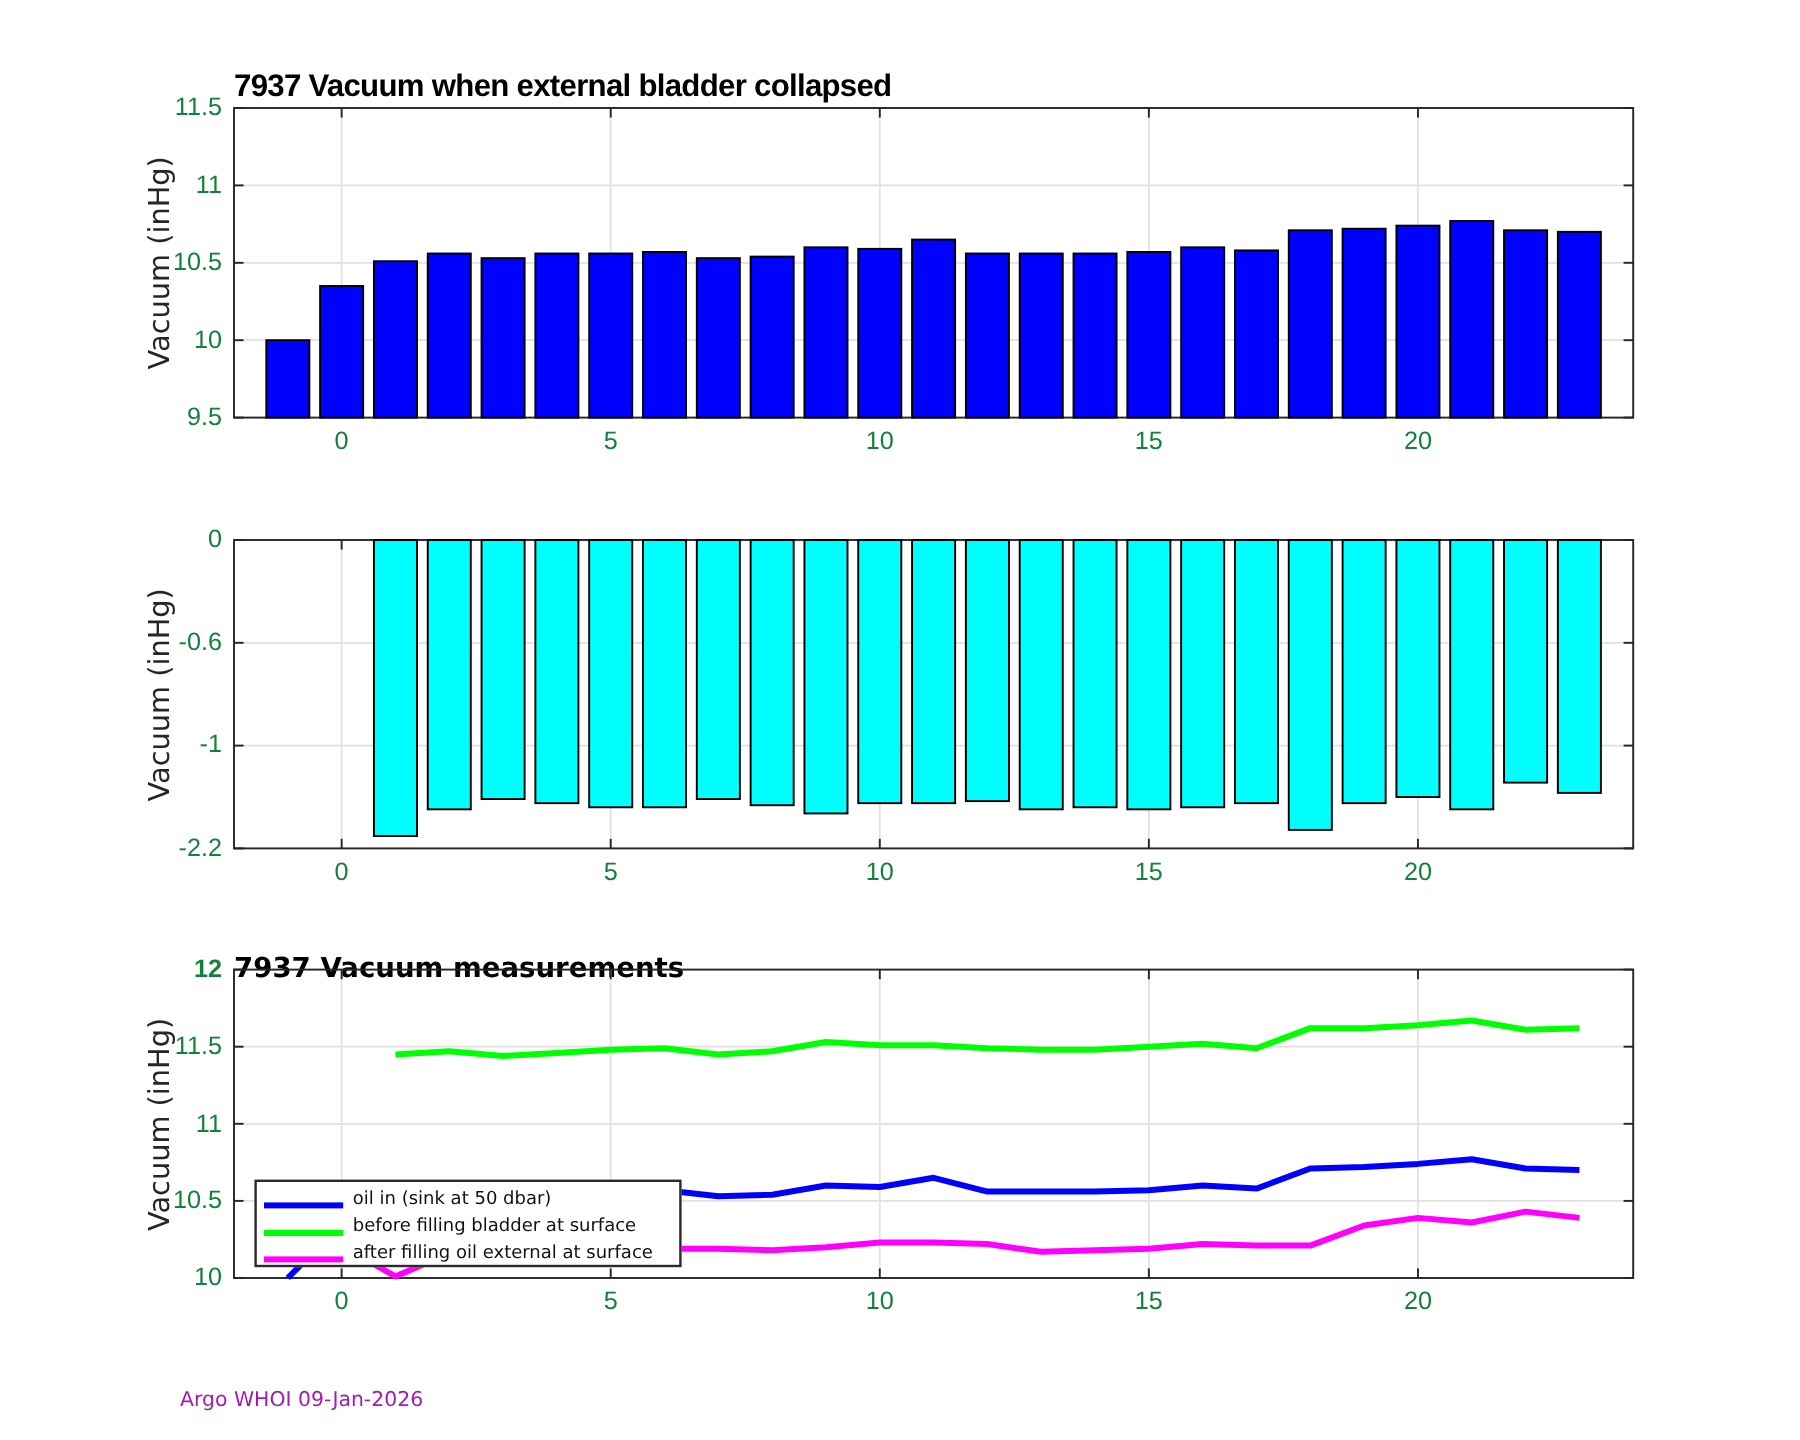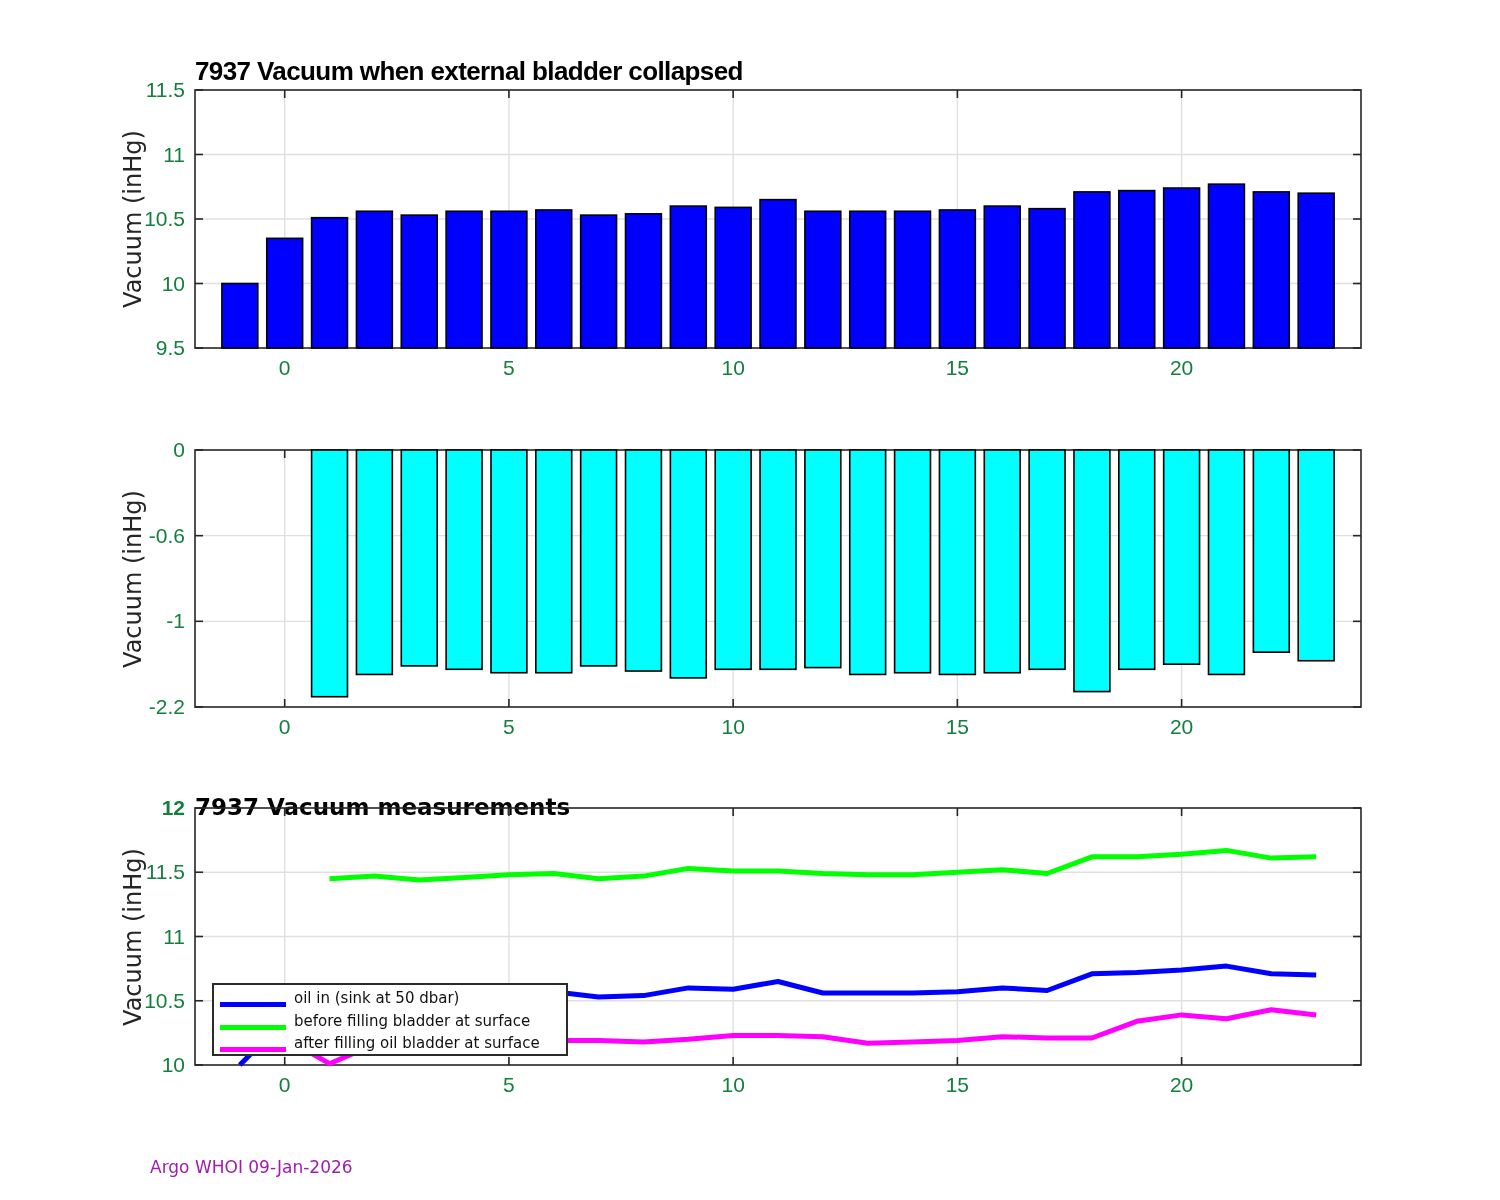--- a/index.html
+++ b/index.html
@@ -223,21 +223,21 @@
       <div class="legend-row">
         <span class="legend-swatch" style="background: rgb(0, 0, 255);"></span>
         <span class="legend-label">oil in (sink at 50 dbar)</span>
       </div>
       <div class="legend-row">
         <span class="legend-swatch" style="background: rgb(0, 255, 0);"></span>
         <span class="legend-label">before filling bladder at surface</span>
       </div>
       <div class="legend-row">
         <span class="legend-swatch" style="background: rgb(255, 0, 255);"></span>
-        <span class="legend-label">after filling oil bladder at surface</span>
+        <span class="legend-label">after filling oil external at surface</span>
       </div>
     </div>
   <span class="tick-label x-tick" style="left: 244.692px; top: 1073px;">0</span>
       <span class="tick-label x-tick" style="left: 468.923px; top: 1073px;">5</span>
       <span class="tick-label x-tick" style="left: 693.154px; top: 1073px;">10</span>
       <span class="tick-label x-tick" style="left: 917.385px; top: 1073px;">15</span>
       <span class="tick-label x-tick" style="left: 1141.62px; top: 1073px;">20</span>
       <span class="tick-label y-tick" style="left: 100px; top: 1053px;">10</span>
       <span class="tick-label y-tick" style="left: 100px; top: 988.75px;">10.5</span>
       <span class="tick-label y-tick" style="left: 100px; top: 924.5px;">11</span>

